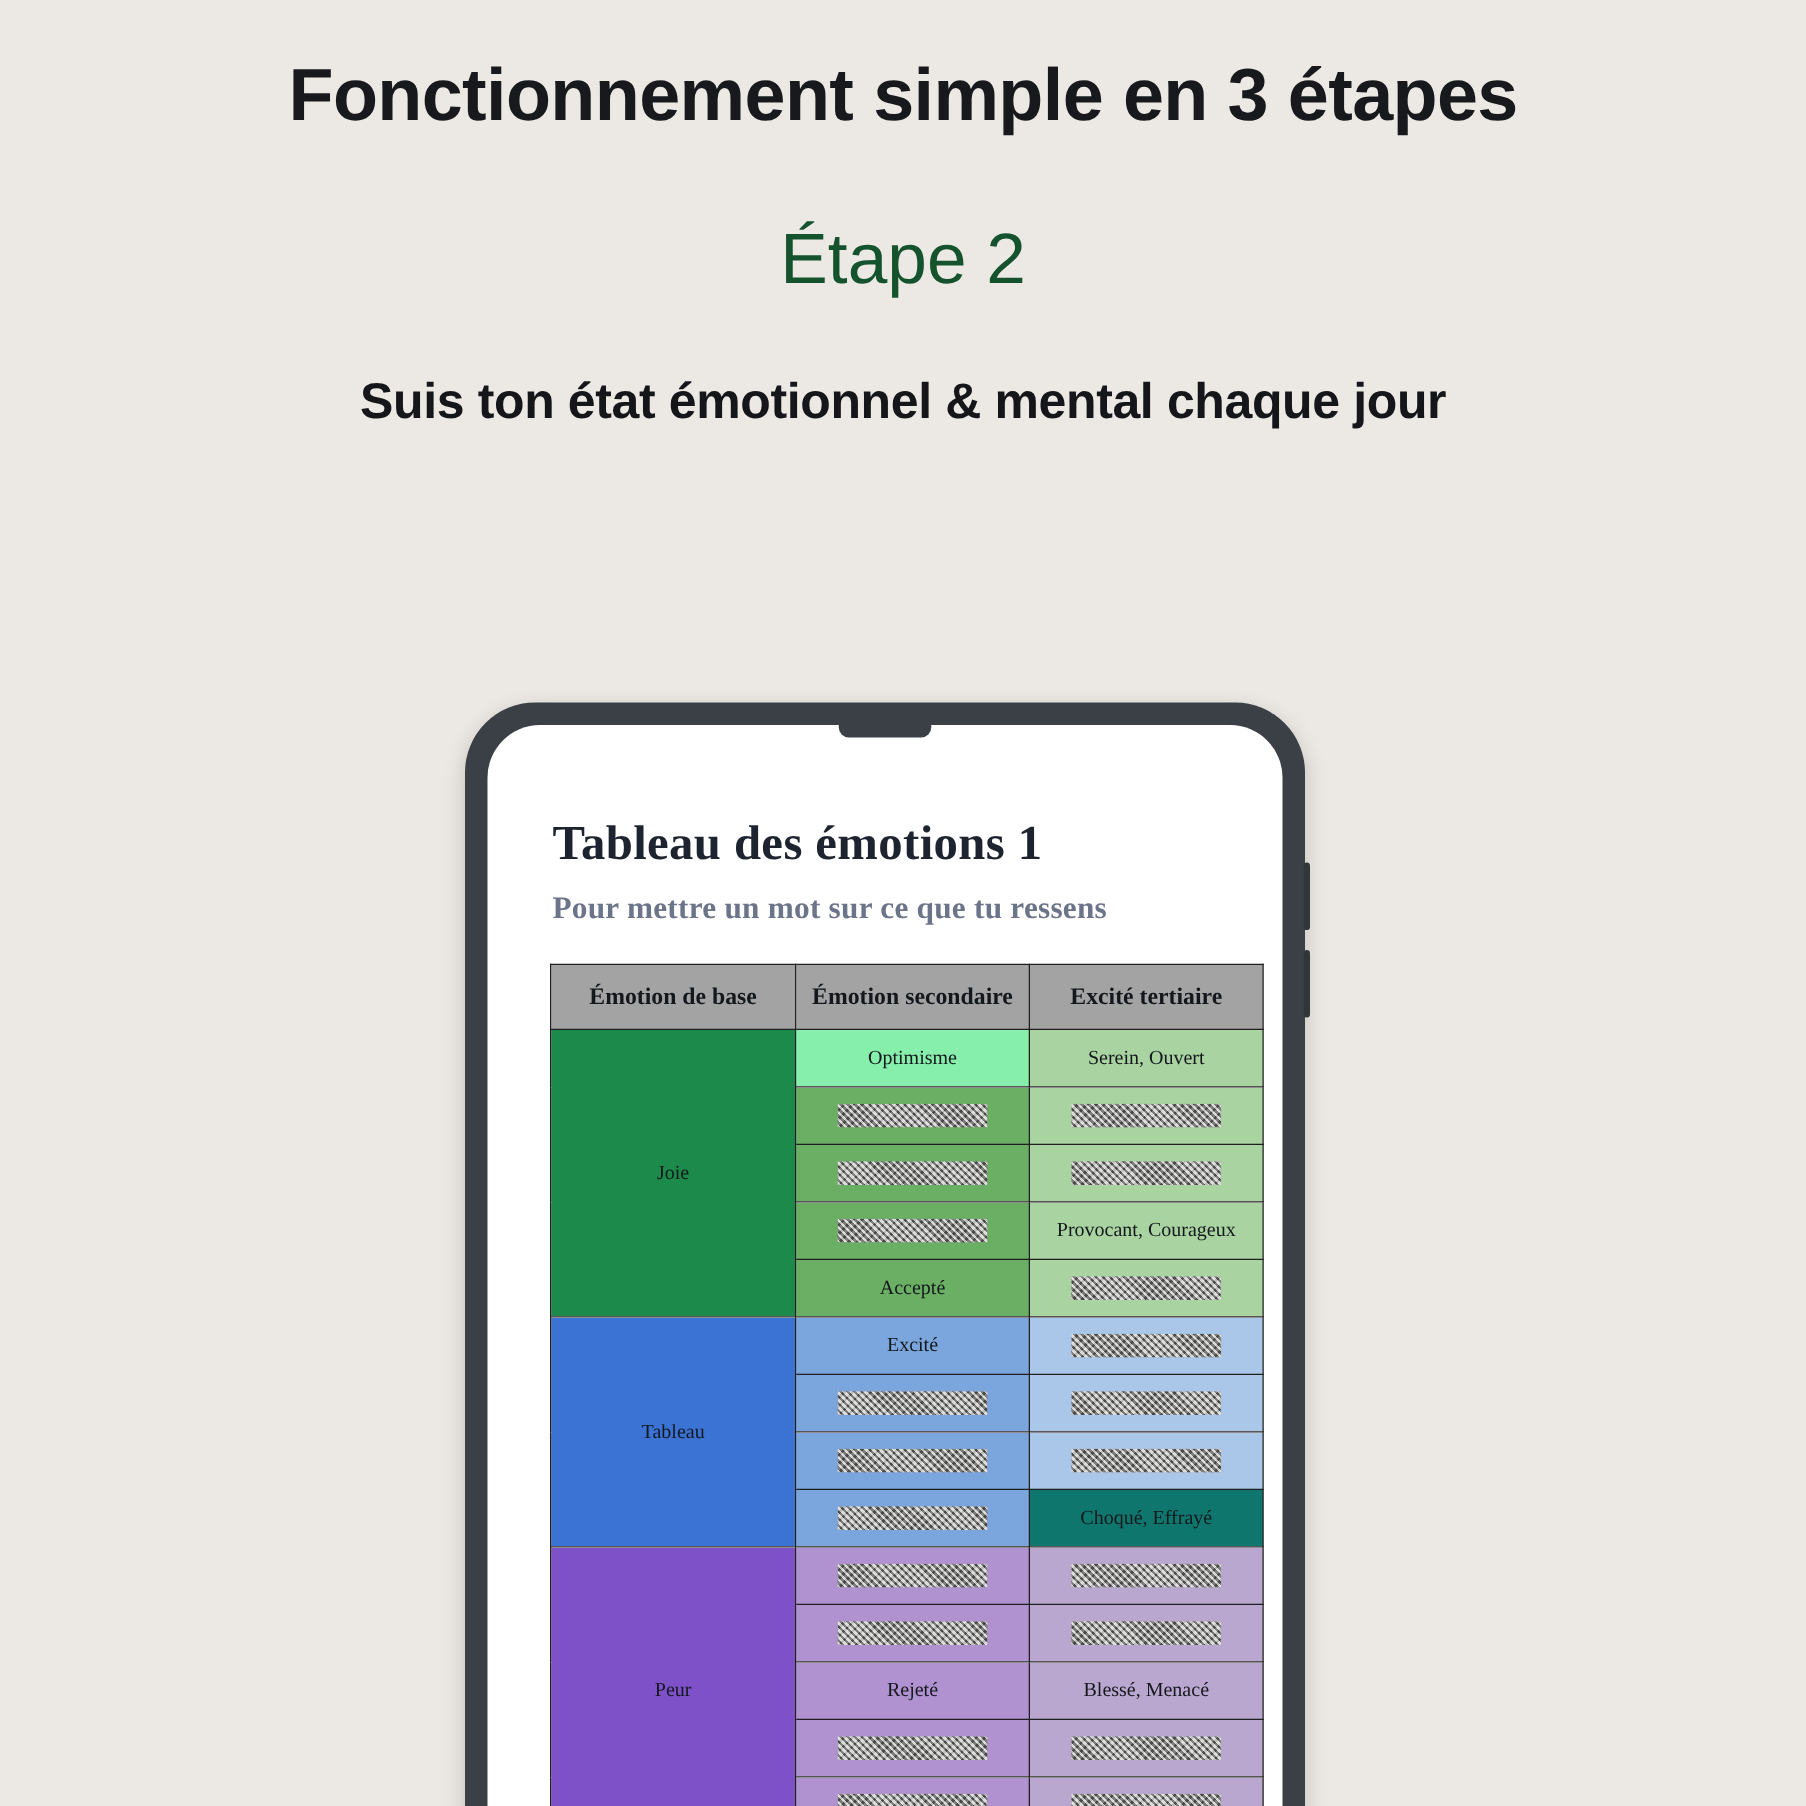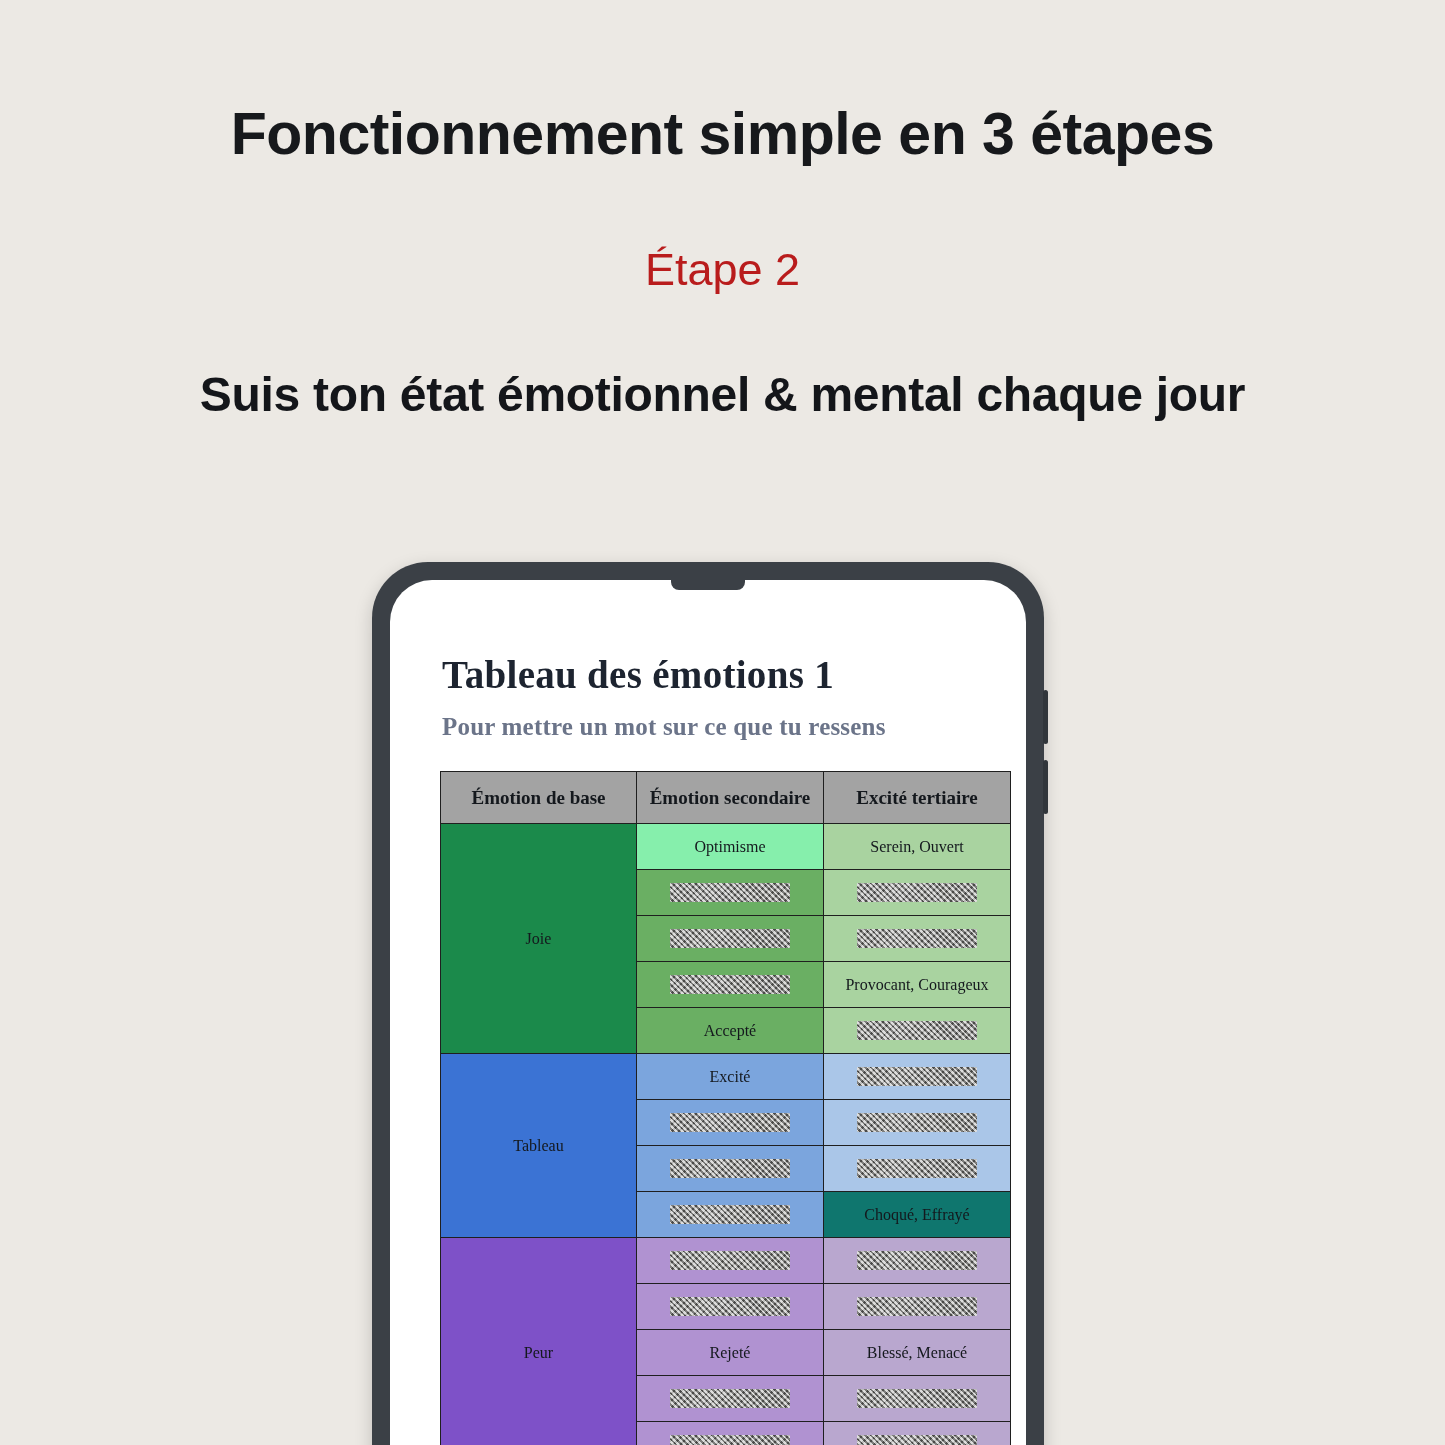--- a/index.html
+++ b/index.html
@@ -12,41 +12,41 @@
     background: #ece9e4;
     font-family: "Liberation Sans", sans-serif;
     overflow: hidden;
     position: relative;
   }
 
   
   .header {
     width: 100%;
     text-align: center;
-    padding-top: 102px;
+    padding-top: 44px;
     box-sizing: border-box;
   }
   .title {
     font-size: 59px;
     font-weight: bold;
     color: #17191c;
     letter-spacing: -0.5px;
     line-height: 1.1;
     margin: 0;
   }
   .step {
-    font-size: 45px;
+    font-size: 57px;
     font-weight: 400;
-    color: #b91c1c;
-    margin: 12px;
+    color: #14532d;
+    margin: 0;
     padding-top: 65px;
     letter-spacing: 0px;
   }
   .subtitle {
-    font-size: 48px;
+    font-size: 40px;
     font-weight: bold;
     color: #14161a;
     margin: 0;
     padding-top: 56px;
     line-height: 1.28;
     letter-spacing: -0.3px;
   }
 
   
   .phone {

